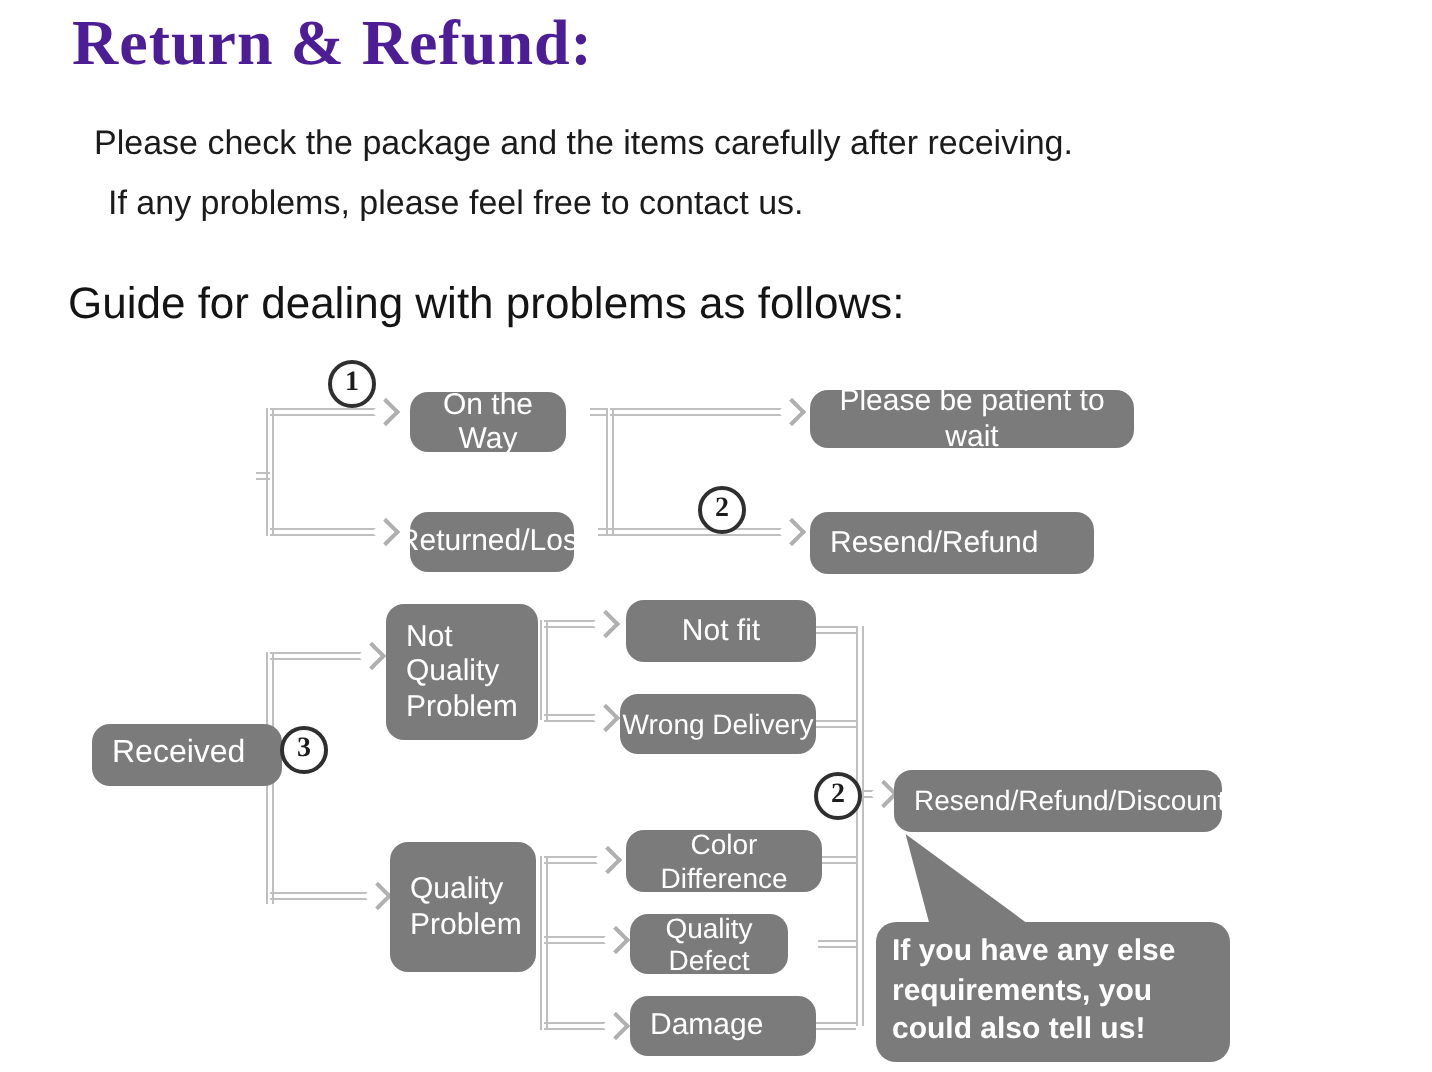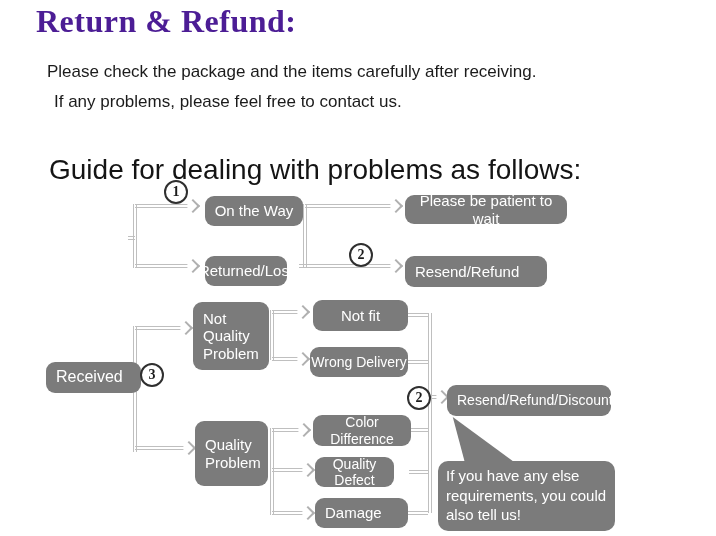--- a/index.html
+++ b/index.html
@@ -9,22 +9,22 @@
   }
   .title{
     position:absolute;left:36px;top:3px;margin:0;
     font-family:"Liberation Serif",serif;font-weight:700;
     font-size:32px;color:#4c1d95;letter-spacing:.5px;
   }
   .intro{position:absolute;margin:0;font-size:17px;color:#1b1b1b;}
   .intro1{left:47px;top:62px;}
   .intro2{left:54px;top:92px;}
   .guide{
-    position:absolute;left:33px;top:138px;margin:16px;
-    font-size:28px;font-weight:400;color:#141414;
+    position:absolute;left:33px;top:138px;margin:1px;
+    font-size:22px;font-weight:400;color:#141414;
   }
   .node{
     position:absolute;background:#7b7b7b;color:#fff;border-radius:9px;
     display:flex;align-items:center;justify-content:center;text-align:center;
     font-size:15px;line-height:1.15;box-sizing:border-box;z-index:2;
   }
   .node.l{justify-content:flex-start;text-align:left;padding-left:10px;}
   .node.s{font-size:14px;}
   .node.big{font-size:16px;}
   .hline{
@@ -42,21 +42,21 @@
   }
   .circ{
     position:absolute;width:20px;height:20px;border:2px solid #2f2f2f;
     border-radius:50%;background:#fff;color:#1c1c1c;z-index:3;
     font-family:"Liberation Serif",serif;font-weight:700;
     font-size:14px;line-height:20px;text-align:center;
   }
   .bubble{
     position:absolute;left:438px;top:461px;width:177px;height:70px;
     background:#7b7b7b;color:#fff;border-radius:10px;z-index:2;
-    box-sizing:border-box;padding:5px 8px;font-size:15px;line-height:1.3;
+    box-sizing:border-box;padding:5px 8px;font-size:15px;line-height:1.3;font-weight:bold;
   }
   .tail{
     position:absolute;left:447px;top:417px;width:72px;height:46px;
     background:#7b7b7b;z-index:2;
     clip-path:polygon(8% 0, 25% 100%, 95% 100%);
   }
 </style>
 </head>
 <body>
 
@@ -68,21 +68,21 @@
   <h2 class="guide">Guide for dealing with problems as follows:</h2>
 
   <div class="hline" style="left:128px;top:236px;width:7px;"></div>
   <div class="vline" style="left:133px;top:204px;height:64px;"></div>
   <div class="hline" style="left:135px;top:204px;width:55px;"></div>
   <div class="arr" style="left:188px;top:201px;"></div>
   <div class="circ" style="left:164px;top:180px;">1</div>
   <div class="hline" style="left:135px;top:264px;width:55px;"></div>
   <div class="arr" style="left:188px;top:261px;"></div>
 
-  <div class="node" style="left:205px;top:196px;width:98px;height:30px;">On the Way</div>
+  <div class="node" style="left:205px;top:196px;width:78px;height:30px;">On the Way</div>
   <div class="node" style="left:205px;top:256px;width:82px;height:30px;">Returned/Lost</div>
 
   <div class="hline" style="left:295px;top:204px;width:8px;"></div>
   <div class="hline" style="left:299px;top:264px;width:6px;"></div>
   <div class="vline" style="left:303px;top:204px;height:64px;"></div>
   <div class="hline" style="left:305px;top:204px;width:88px;"></div>
   <div class="arr" style="left:391px;top:201px;"></div>
   <div class="hline" style="left:305px;top:264px;width:88px;"></div>
   <div class="arr" style="left:391px;top:261px;"></div>
   <div class="circ" style="left:349px;top:243px;">2</div>

